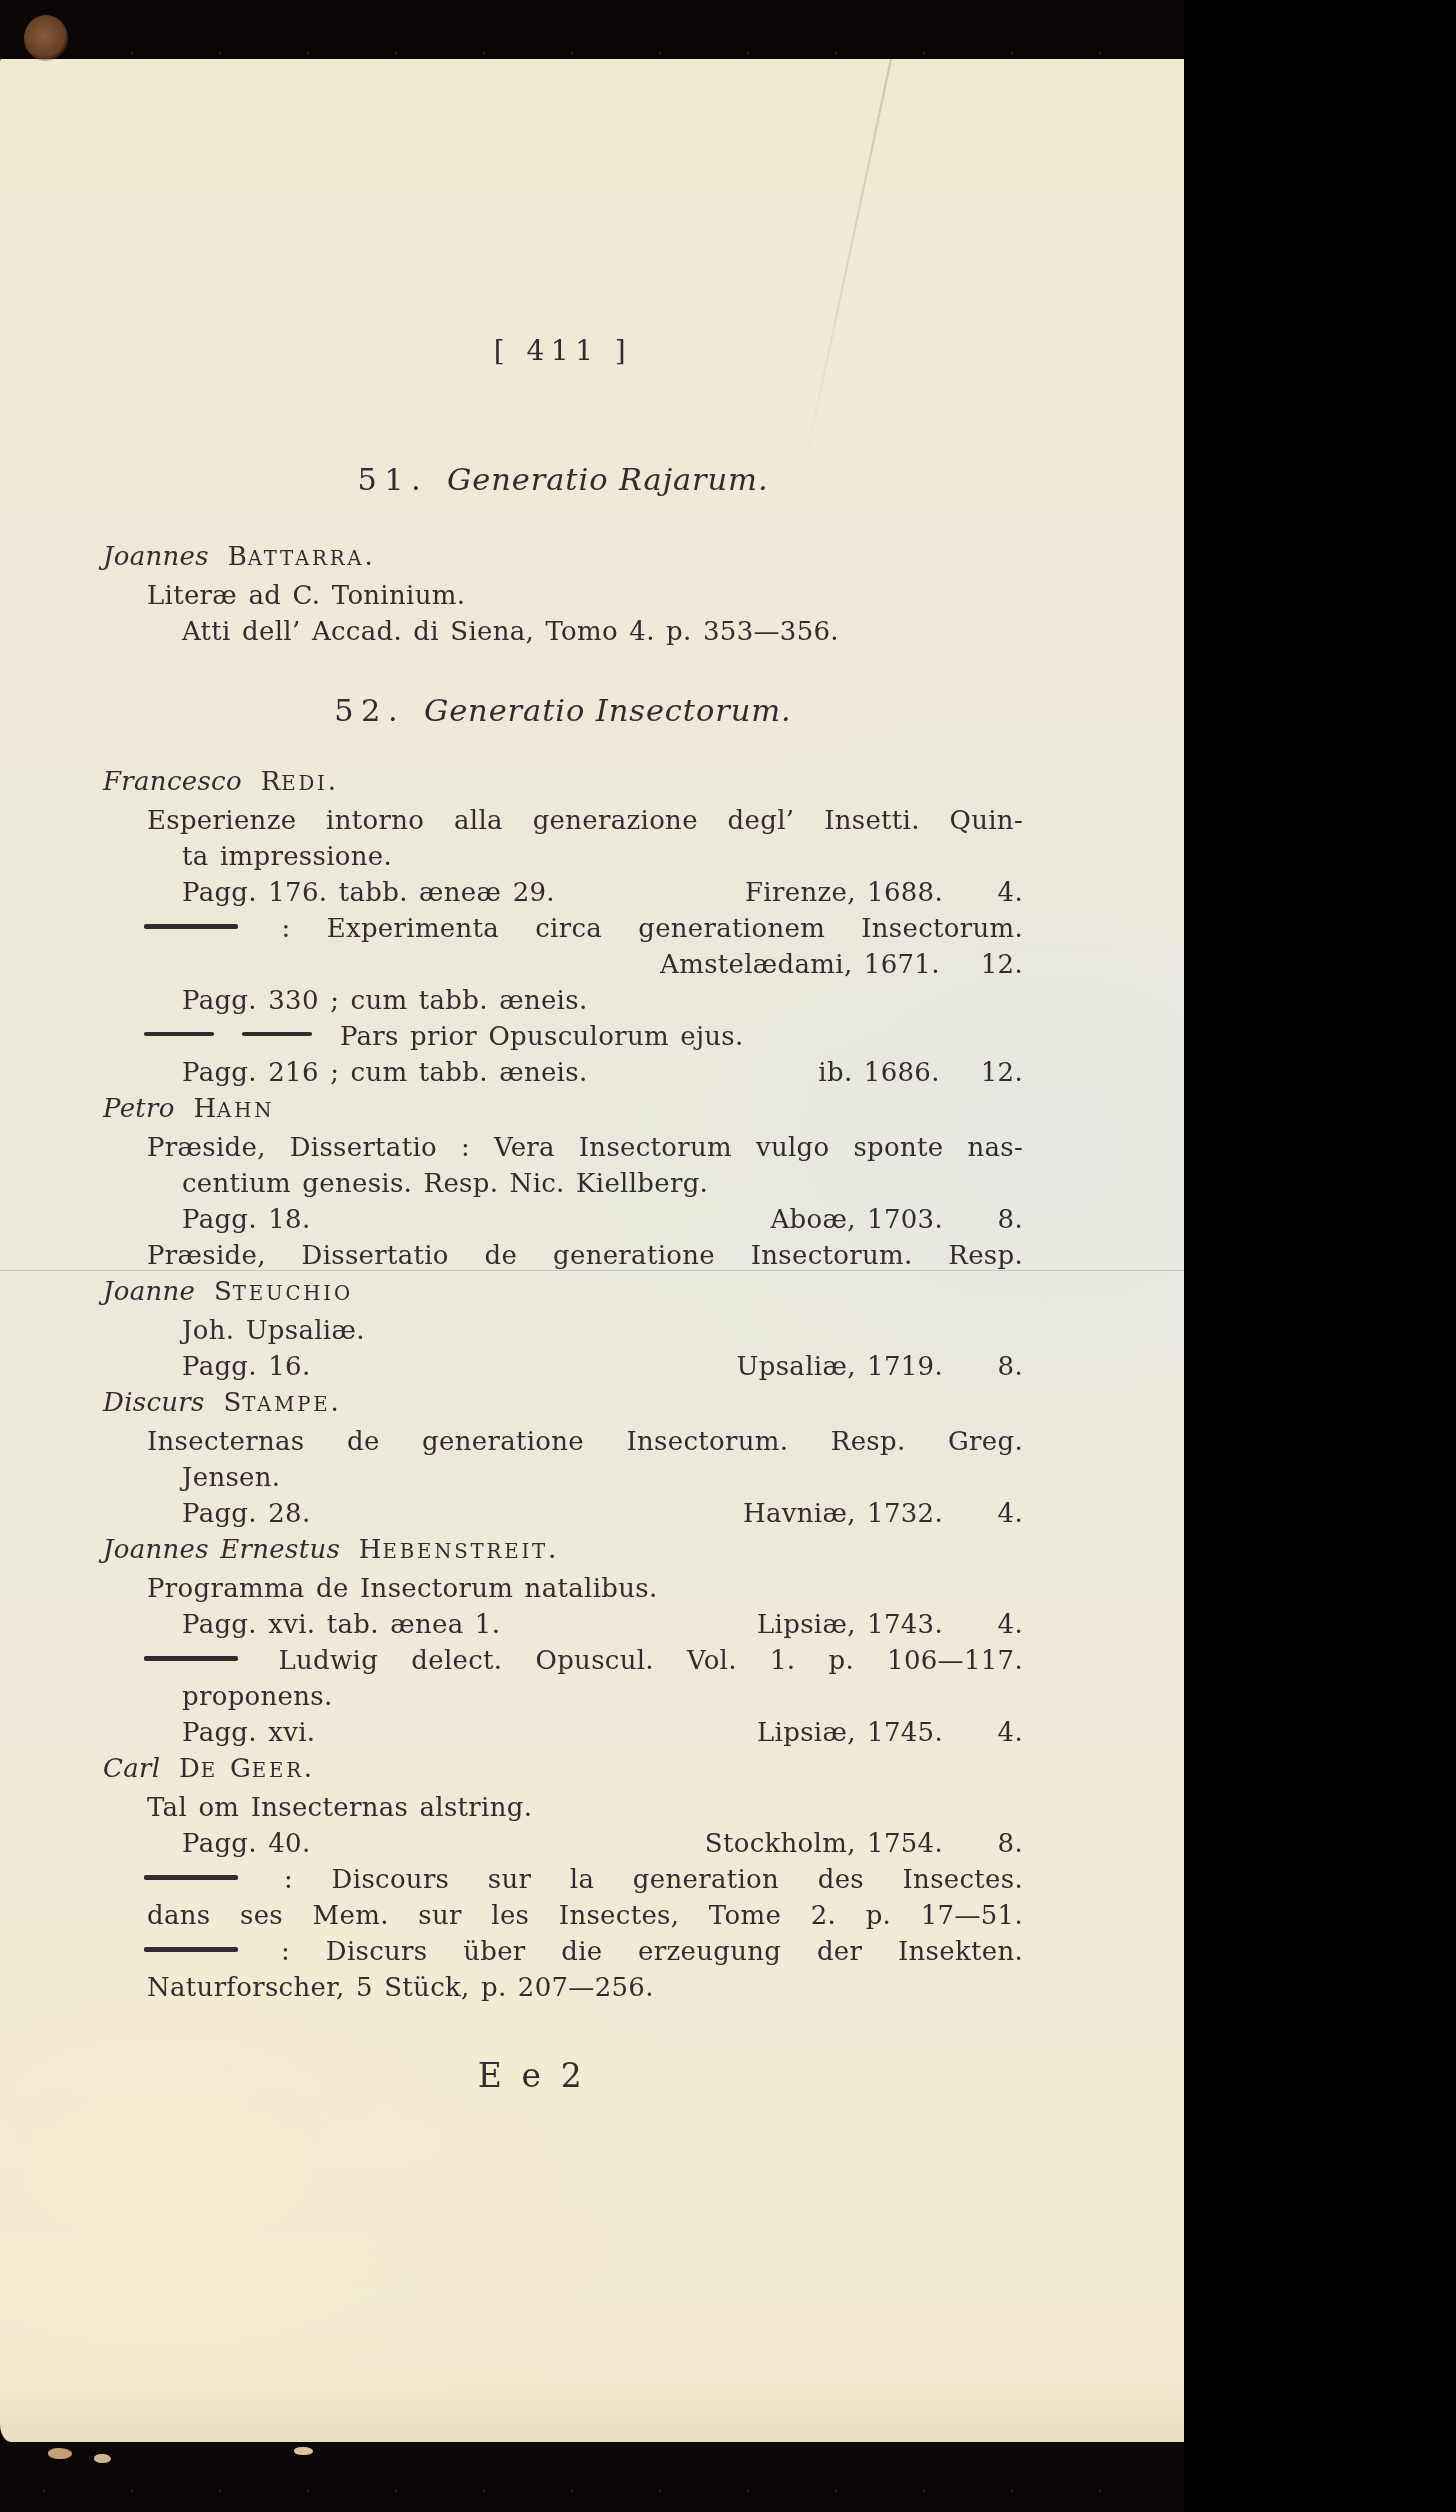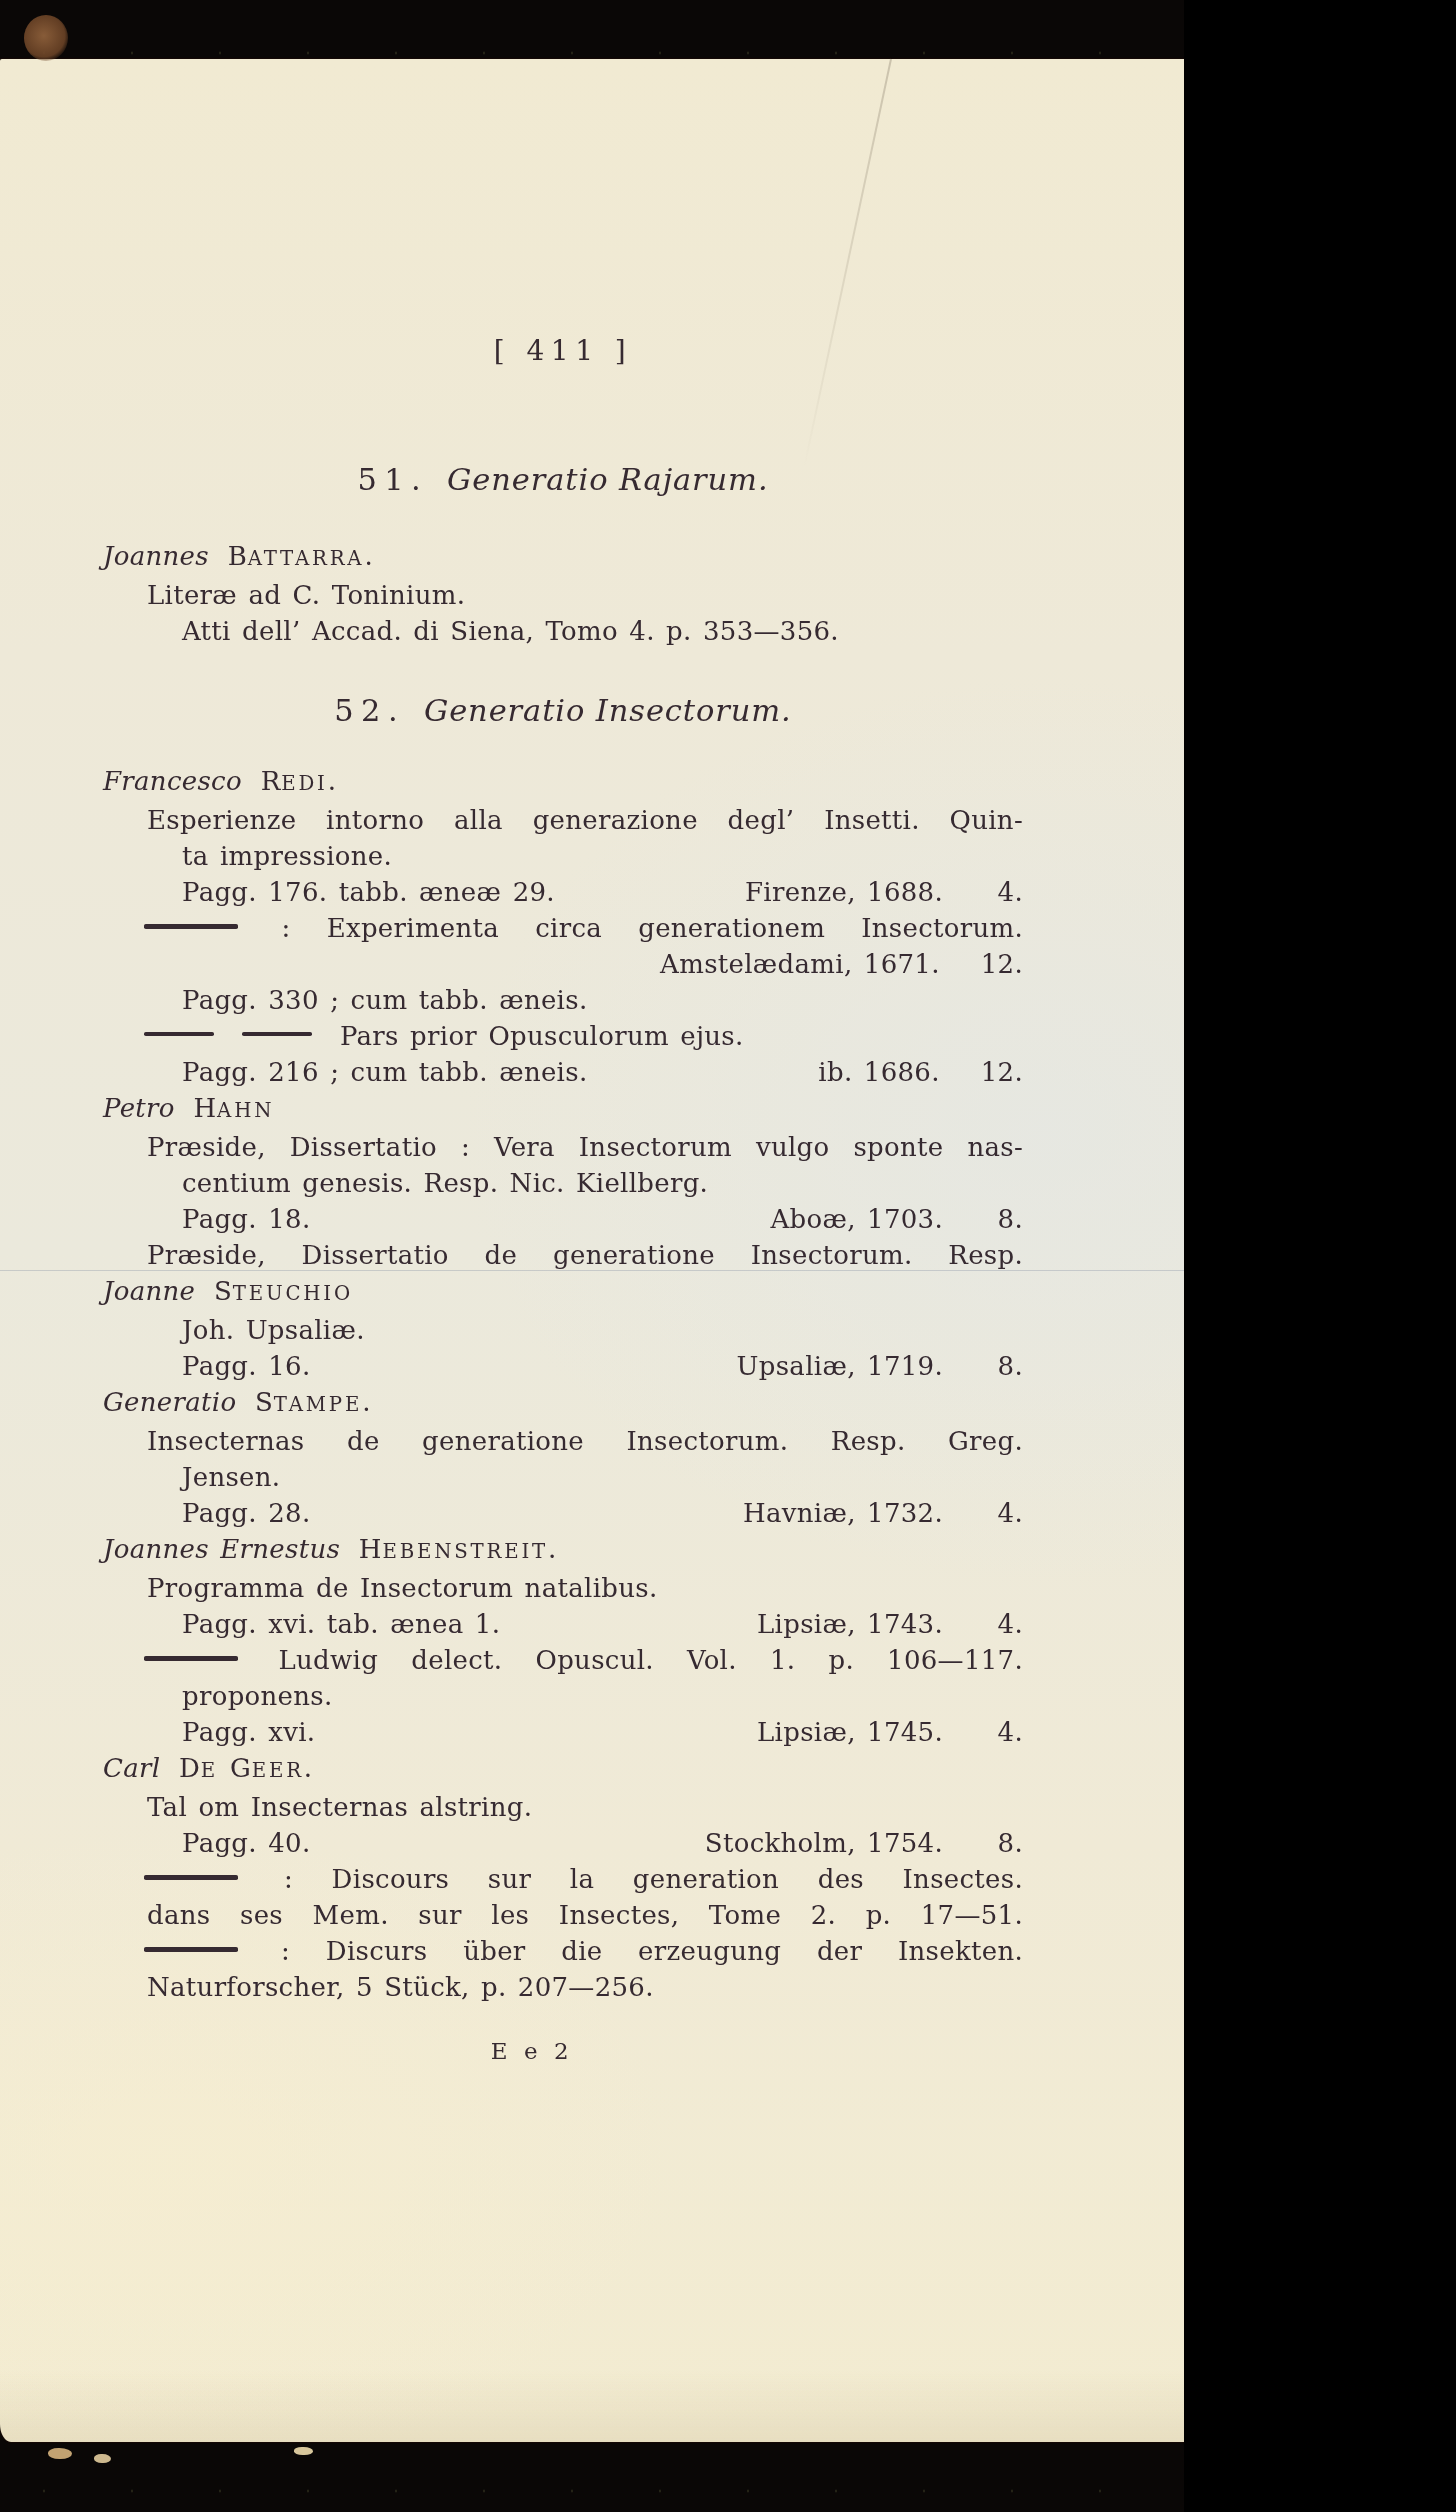--- a/index.html
+++ b/index.html
@@ -75,21 +75,21 @@
   .author .rest{font-size:0.76em;letter-spacing:2.8px;}
   .imprint{display:flex;padding-left:79px;}
   .imp-place{margin-left:auto;white-space:nowrap;}
   .imp-fmt{margin-left:41px;min-width:39px;text-align:right;}
   .dash{
     display:inline-block;width:94px;height:4.6px;background:var(--ink);
     vertical-align:middle;margin:0 7.4px 6.5px 0;border-radius:1.8px;
   }
   .dash.d2{width:70px;height:3.7px;margin-right:16.6px;}
   .signature{
-    text-align:center;margin-top:33px;font-size:23px;letter-spacing:4.6px;
+    text-align:center;margin-top:51px;font-size:33px;letter-spacing:4.6px;
     transform:translateX(-31px);
   }
 </style>
 </head>
 <body>
 
 <div class="scan" style="--ink: #362a31; --backdrop: #0a0706;">
   <div class="paper">
     <div class="crease-horizontal"></div>
   </div>
@@ -143,21 +143,21 @@
               <span class="imp-fmt">8.</span>
             </div>
             <div class="line ind1 just">Præside, Dissertatio de generatione Insectorum. Resp.</div>
             <div class="line author"><span class="given">Joanne</span> <span class="surname"><span class="cap">S</span><span class="rest">TEUCHIO</span></span></div>
             <div class="line ind2">Joh. Upsaliæ.</div>
             <div class="line imprint">
               <span class="imp-left">Pagg. 16.</span>
               <span class="imp-place">Upsaliæ, 1719.</span>
               <span class="imp-fmt">8.</span>
             </div>
-            <div class="line author"><span class="given">Generatio</span> <span class="surname"><span class="cap">S</span><span class="rest">TAMPE</span></span>.</div>
+            <div class="line author"><span class="given">Discurs</span> <span class="surname"><span class="cap">S</span><span class="rest">TAMPE</span></span>.</div>
             <div class="line ind1 just">Insecternas de generatione Insectorum. Resp. Greg.</div>
             <div class="line ind2">Jensen.</div>
             <div class="line imprint">
               <span class="imp-left">Pagg. 28.</span>
               <span class="imp-place">Havniæ, 1732.</span>
               <span class="imp-fmt">4.</span>
             </div>
             <div class="line author"><span class="given">Joannes Ernestus</span> <span class="surname"><span class="cap">H</span><span class="rest">EBENSTREIT</span></span>.</div>
             <div class="line ind1">Programma de Insectorum natalibus.</div>
             <div class="line imprint">

